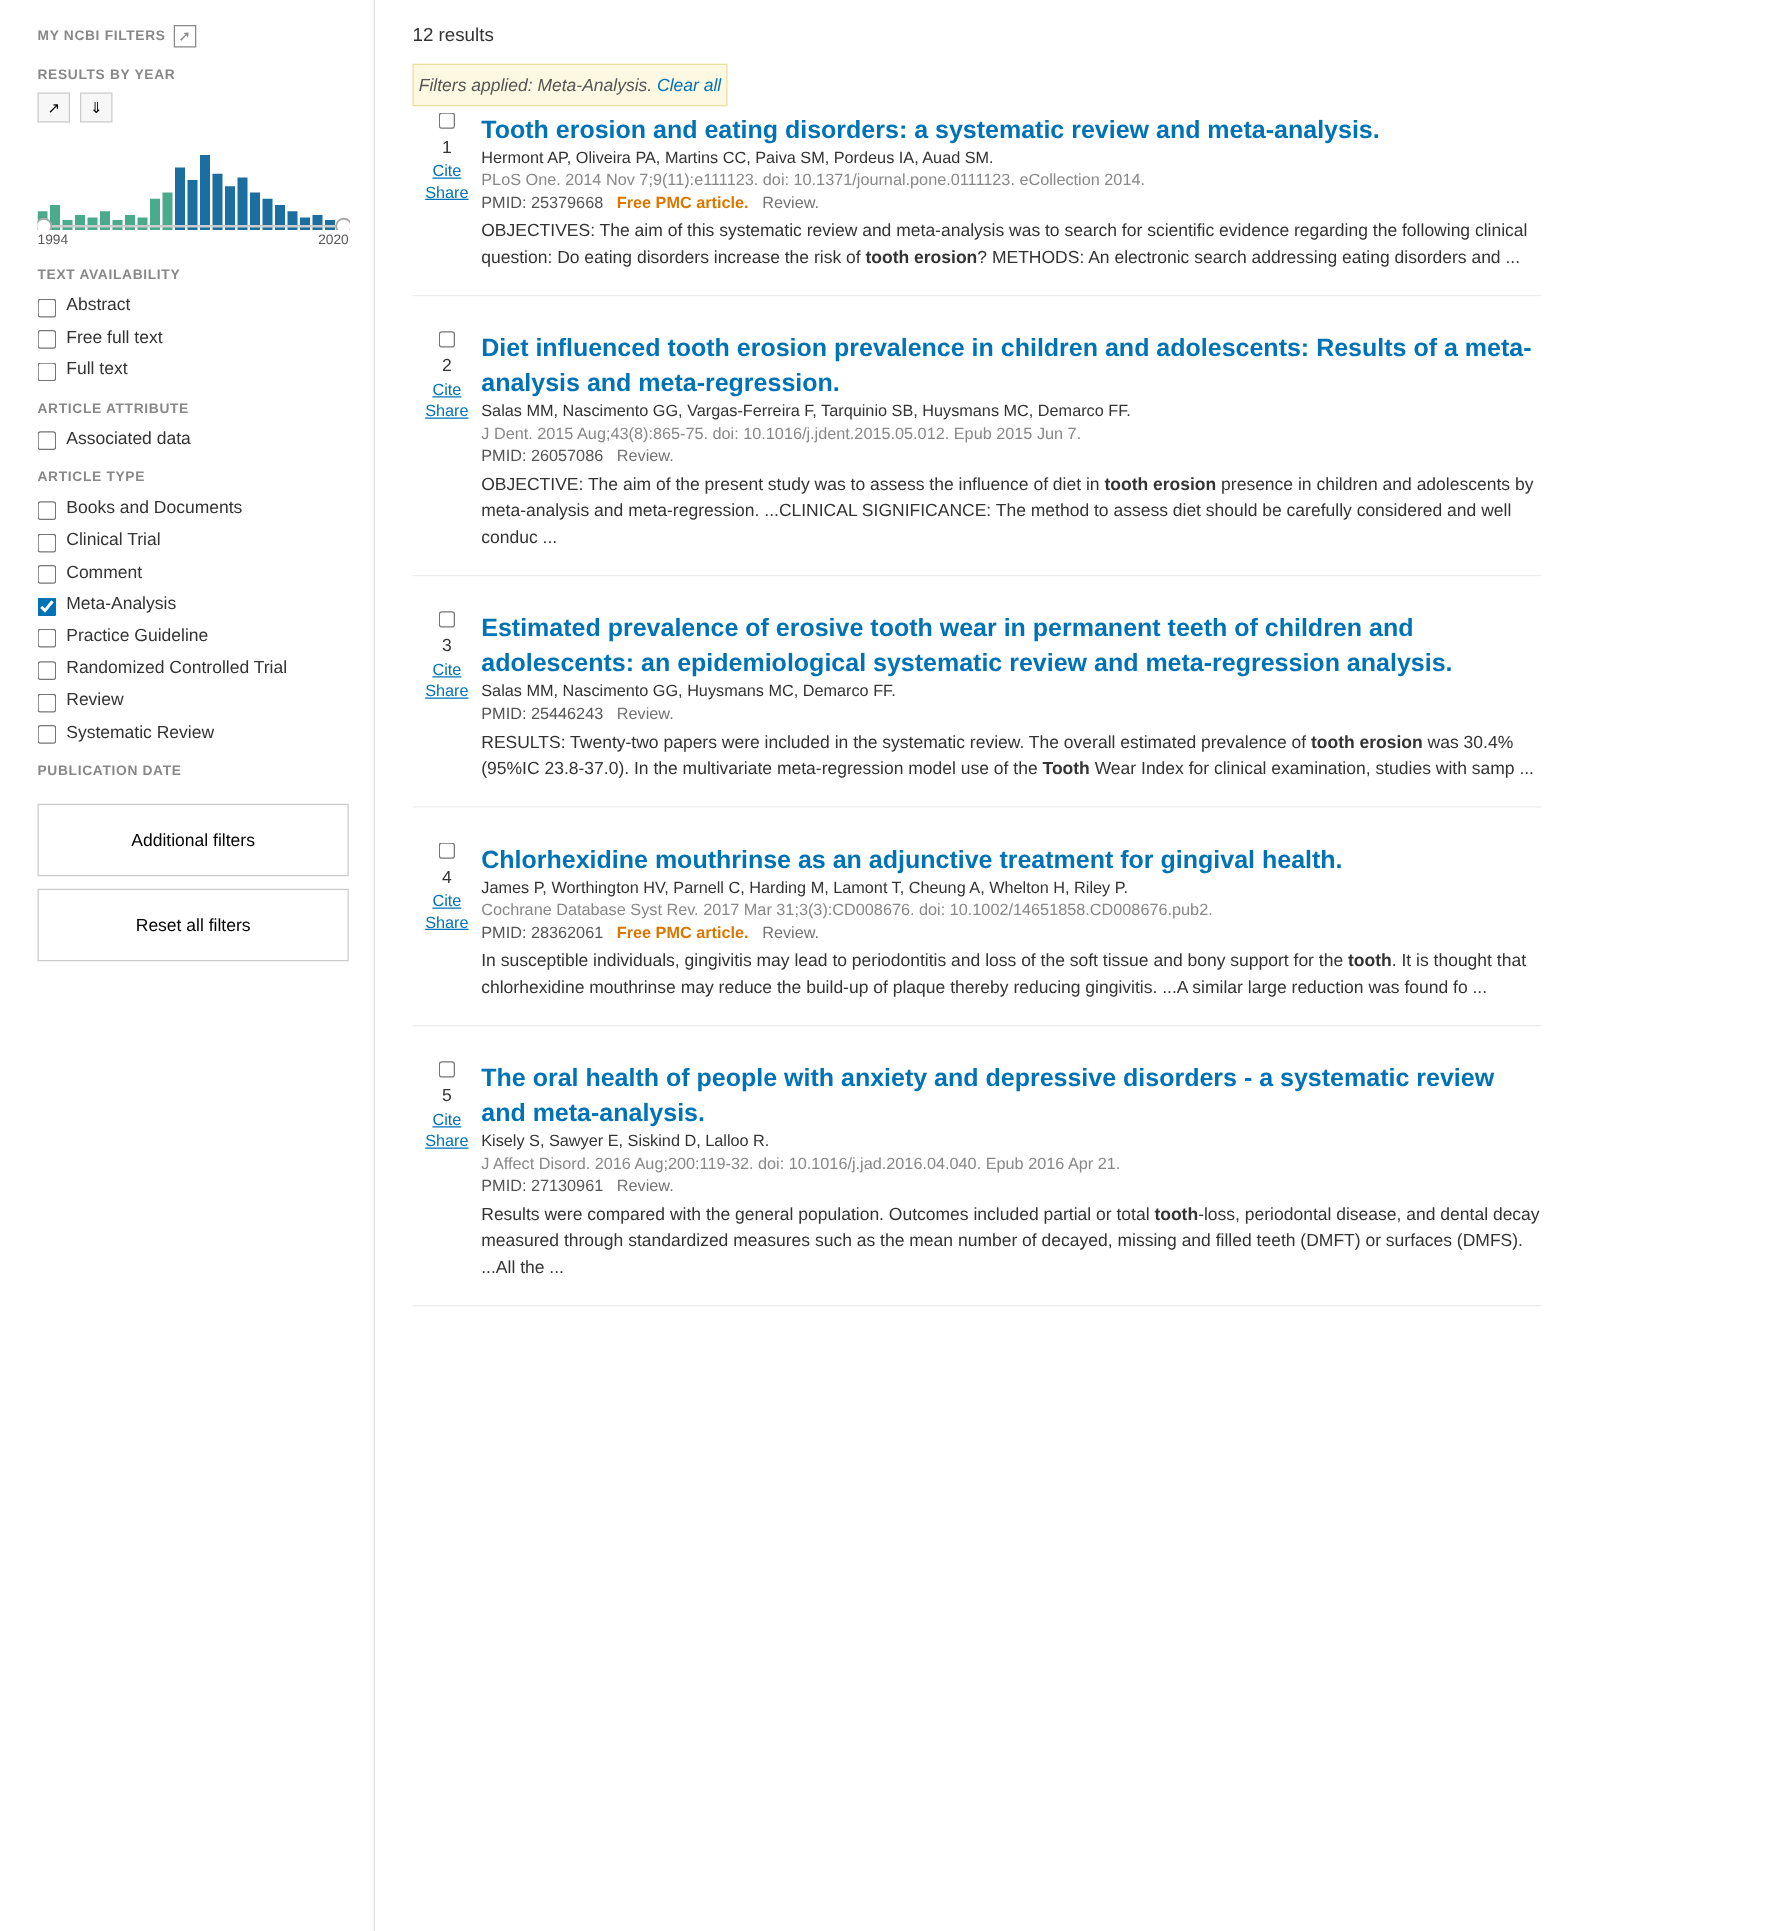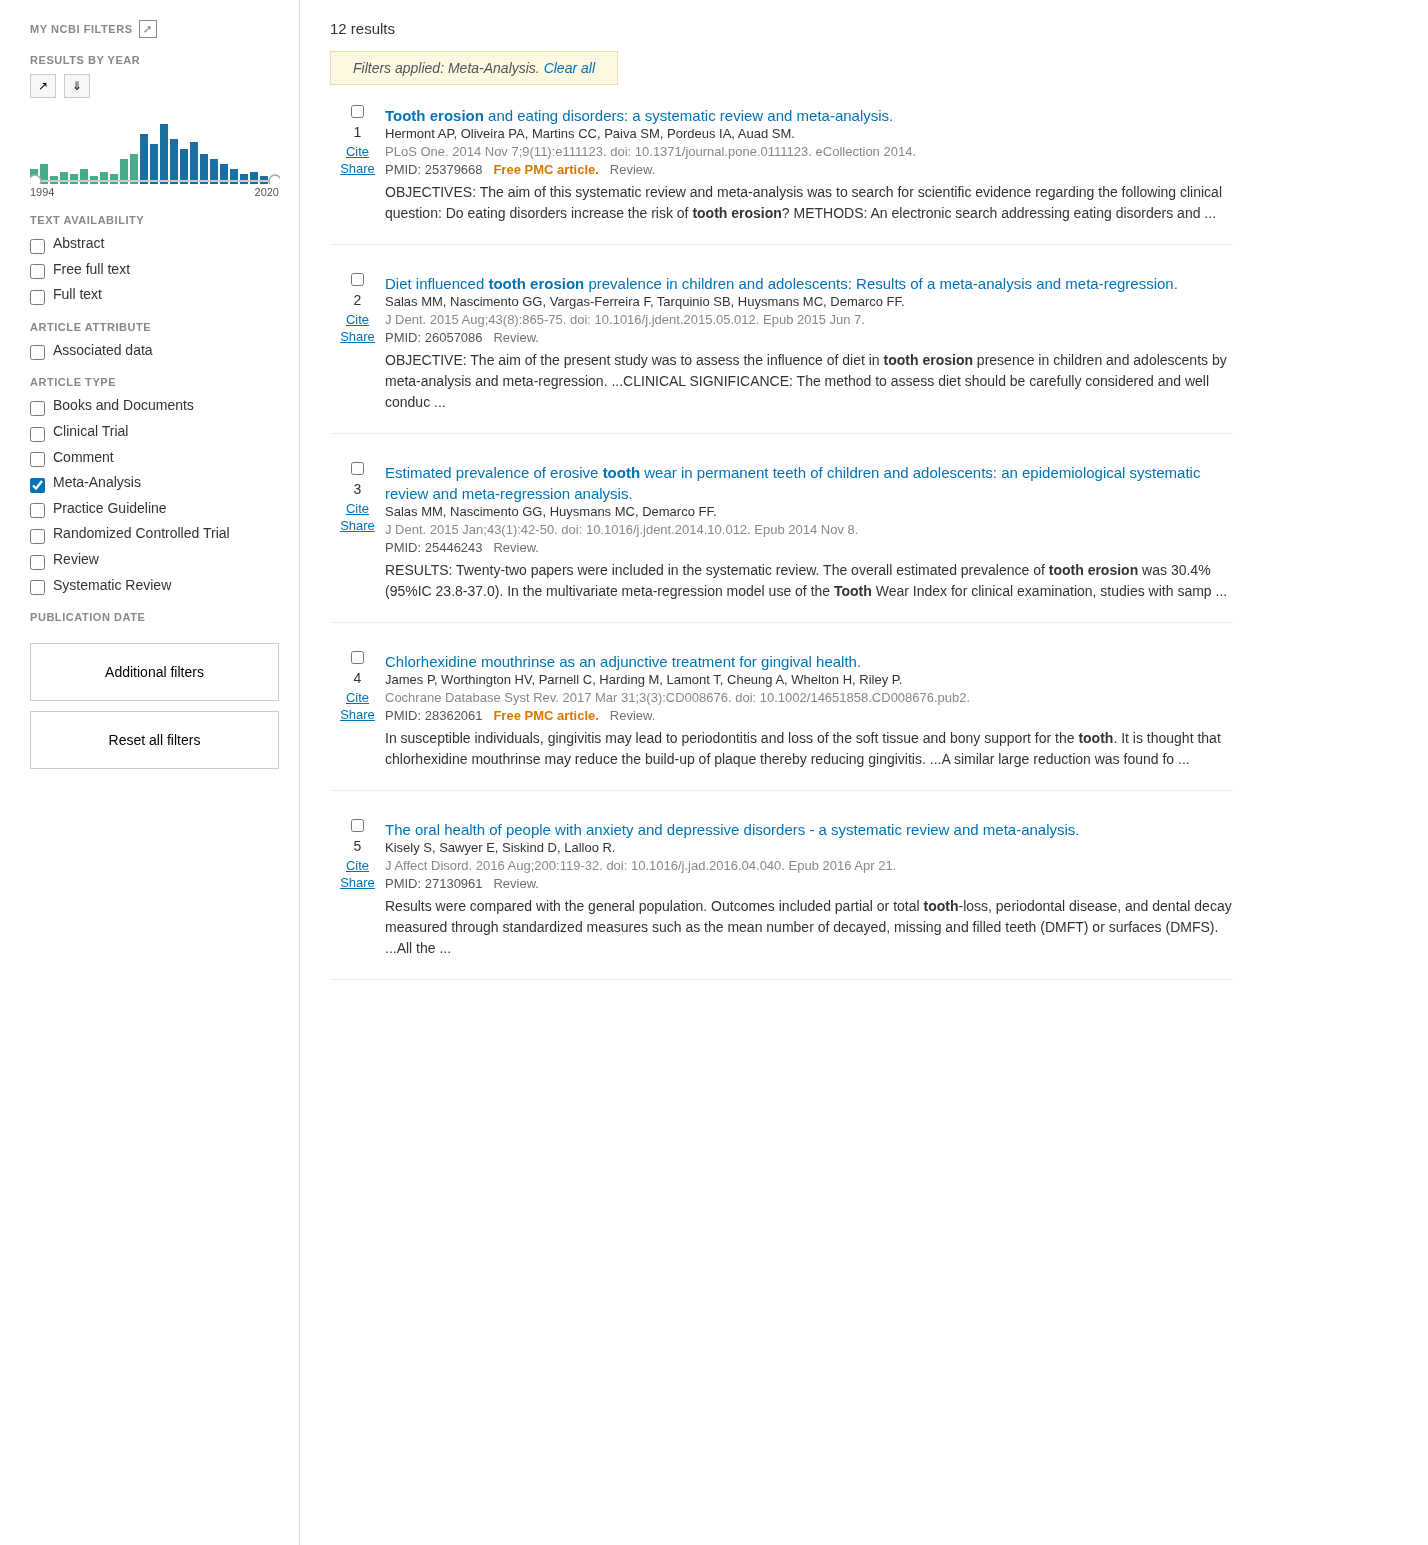--- a/index.html
+++ b/index.html
@@ -30,29 +30,29 @@
     .radio-item { display: flex; align-items: center; gap: 8px; margin-bottom: 8px; }
     .radio-item input[type="radio"] { width: 15px; height: 15px; cursor: pointer; }
     .radio-label { font-size: 14px; color: #333; }
 
     
     .filter-button { border: 1px solid #ccc; background: #fff; padding: 20px 16px; font-size: 14px; cursor: pointer; margin-bottom: 10px; display: block; width: 100%; text-align: center; }
 
     
     .main-content { flex: 1; padding: 20px 30px; }
     .results-count { font-size: 15px; color: #333; margin-bottom: 14px; }
-    .filters-applied { background: #fdf8e1; border: 1px solid #e8e0a0; padding: 8px 22px; margin-bottom: 20px; font-size: 14px; font-style: italic; color: #555; display: inline-block; }
+    .filters-applied { background: #fdf8e1; border: 1px solid #e8e0a0; padding: 8px 4px; margin-bottom: 5px; font-size: 14px; font-style: italic; color: #555; display: inline-block; }
     .filters-applied a { color: #0073b6; text-decoration: none; }
 
     
     .result-item { display: flex; gap: 0; margin-bottom: 28px; border-bottom: 1px solid #eee; padding-bottom: 20px; }
     .result-cite { font-size: 13px; color: #0073b6; cursor: pointer; display: block; margin-bottom: 2px; }
     .result-share { font-size: 13px; color: #0073b6; cursor: pointer; }
     .result-body { flex: 1; }
-    .result-title { font-size: 15px; color: #0073b6; margin-bottom: 5px; line-height: 1.4; text-decoration: none; cursor: pointer; }
+    .result-title { font-size: 20px; color: #0073b6; margin-bottom: 5px; line-height: 1.4; text-decoration: none; cursor: pointer; font-weight: bold; }
     .result-authors { font-size: 13px; color: #333; margin-bottom: 3px; }
     .result-journal { font-size: 13px; color: #888; margin-bottom: 3px; }
     .result-pmid-line { font-size: 13px; color: #555; margin-bottom: 5px; }
     .result-pmid-line .free-pmc { color: #d97700; font-weight: bold; }
     .result-pmid-line .review-tag { color: #737373; }
     .result-abstract { font-size: 14px; color: #333; line-height: 1.5; }
 
     .left-col { display: flex; flex-direction: column; align-items: center; width: 55px; flex-shrink: 0; }
 
     
@@ -246,21 +246,20 @@
         <input type="checkbox" style="margin-bottom: 6px;">
         <span style="font-size:14px;color:#333;margin-bottom:4px;">3</span>
         <a href="#" class="result-cite">Cite</a>
         <a href="#" class="result-share">Share</a>
       </div>
       <div class="result-body">
         <a href="#" class="result-title">
           Estimated prevalence of erosive <strong>tooth</strong> wear in permanent teeth of children and adolescents: an epidemiological systematic review and meta-regression analysis.
         </a>
         <div class="result-authors">Salas MM, Nascimento GG, Huysmans MC, Demarco FF.</div>
-        <div class="result-journal">J Dent. 2015 Jan;43(1):42-50. doi: 10.1016/j.jdent.2014.10.012. Epub 2014 Nov 8.</div>
         <div class="result-pmid-line">
           <span>PMID: 25446243</span>&nbsp;&nbsp;
           <span class="review-tag">Review.</span>
         </div>
         <div class="result-abstract">
           RESULTS: Twenty-two papers were included in the systematic review. The overall estimated prevalence of <strong>tooth erosion</strong> was 30.4% (95%IC 23.8-37.0). In the multivariate meta-regression model use of the <strong>Tooth</strong> Wear Index for clinical examination, studies with samp ...
         </div>
       </div>
     </div>
 

